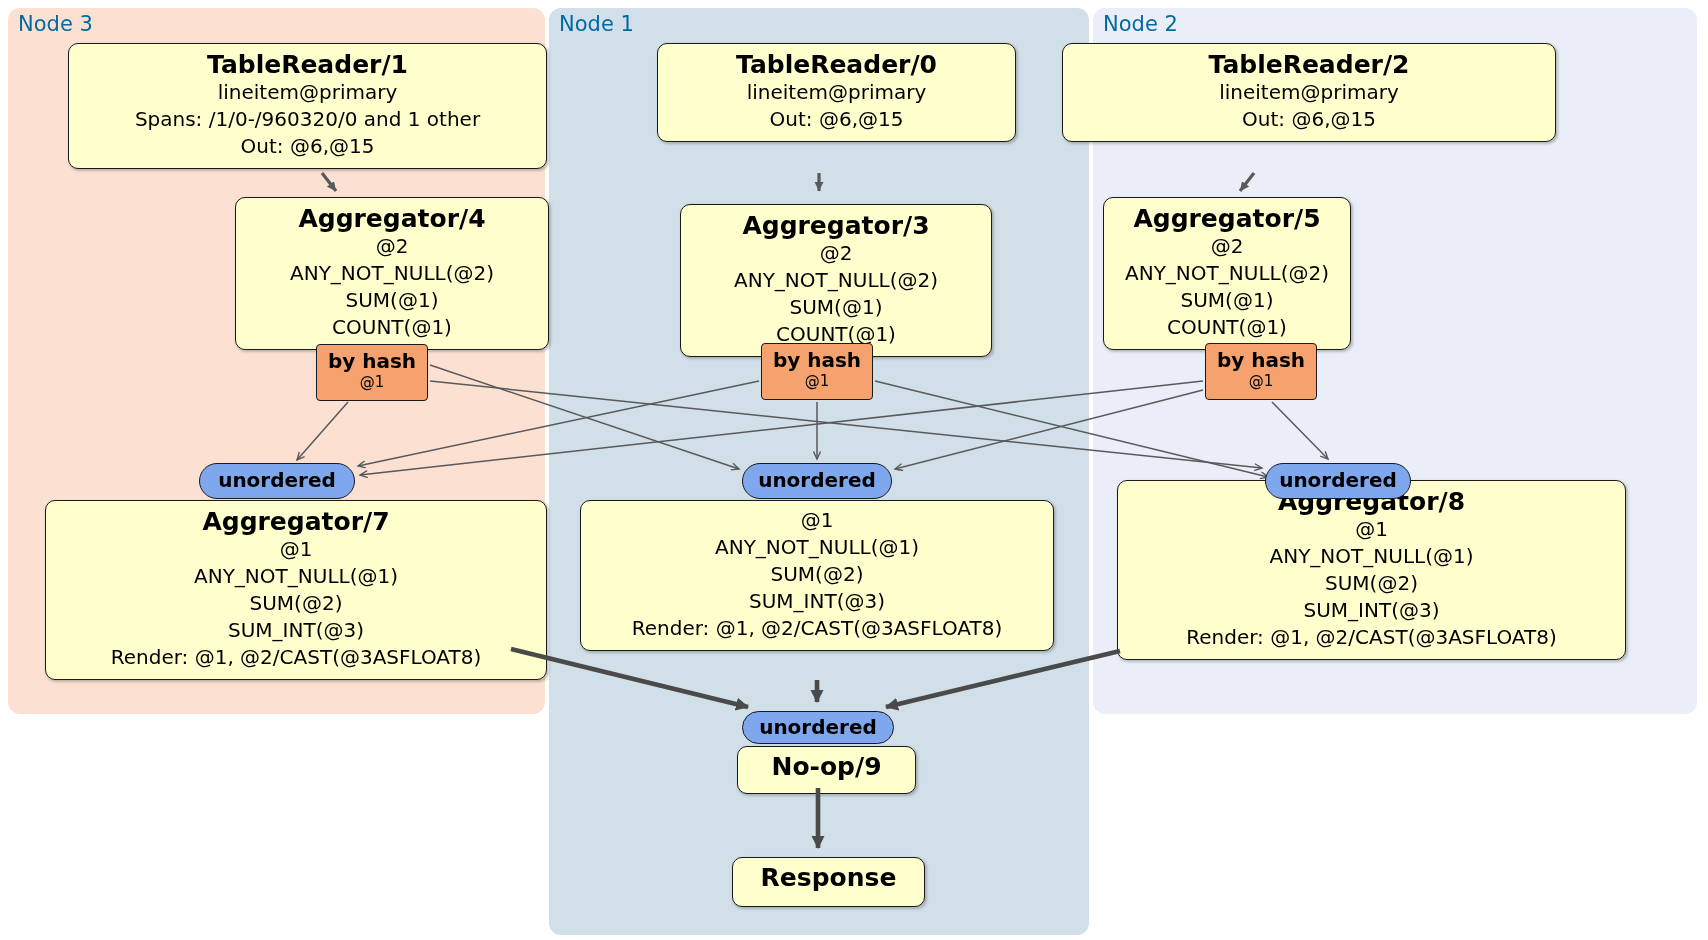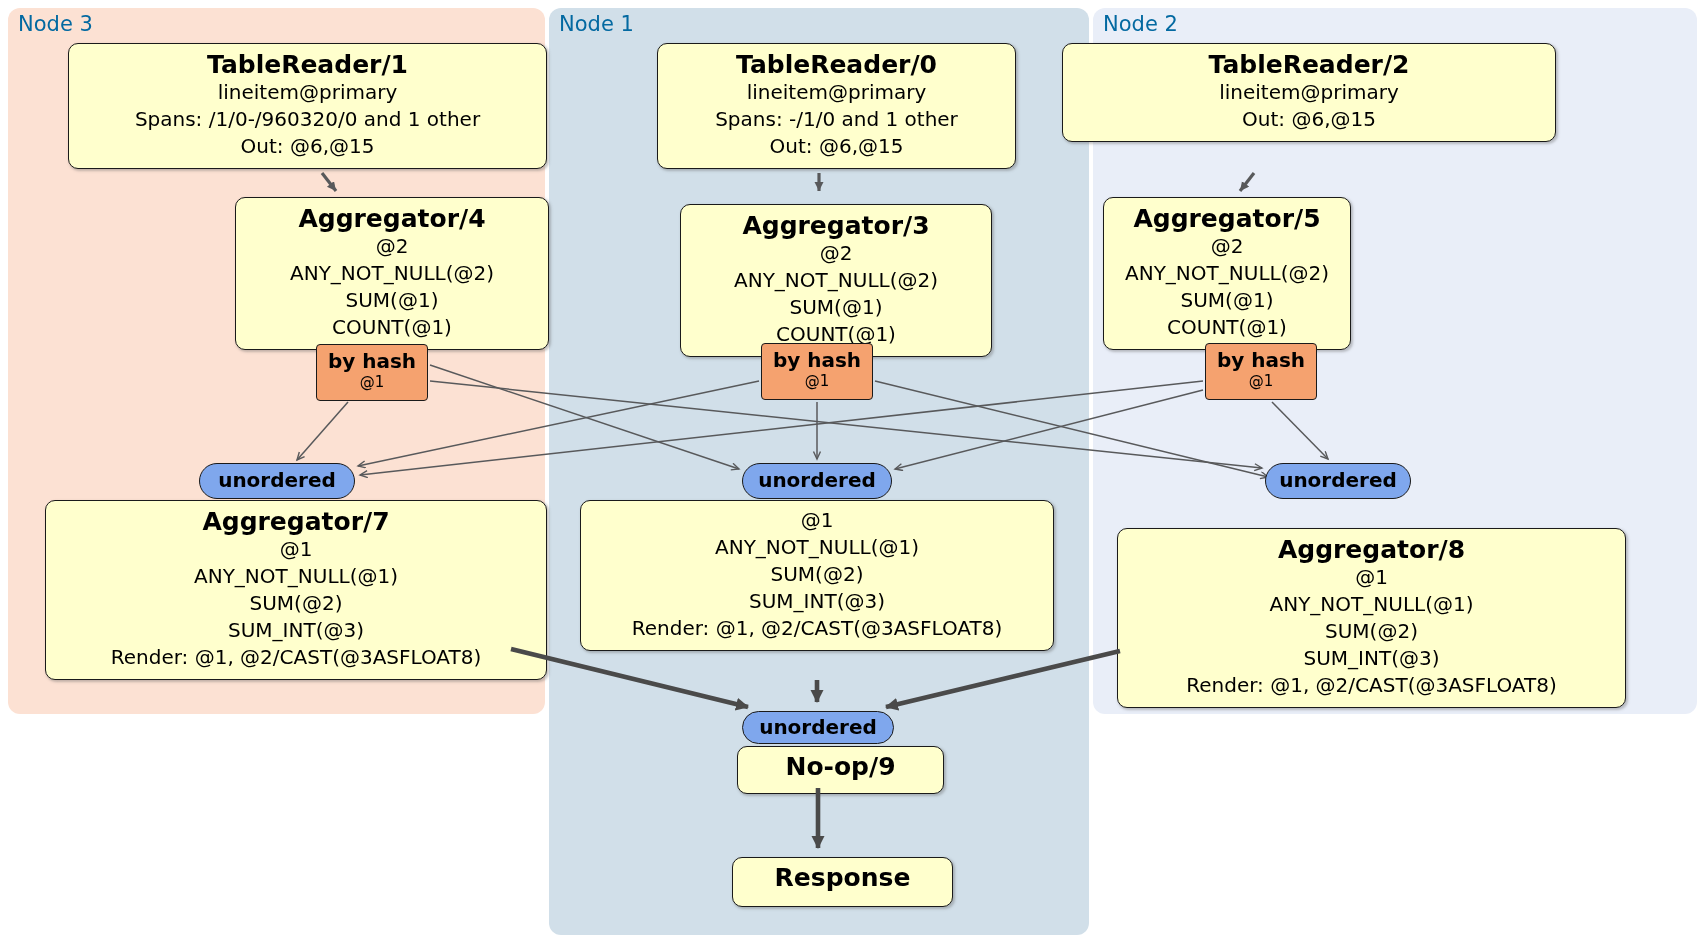--- a/index.html
+++ b/index.html
@@ -19,32 +19,32 @@
     position:absolute;z-index:4;
     background:var(--box-bg,#ffffcd);
     border:1.6px solid var(--box-border,#1a1a1a);
     border-radius:10px;
     padding:6px 16px 8px;
     text-align:center;
     box-shadow:1.5px 1.5px 2.5px rgba(90,90,90,0.35);
   }
   .box-title{font-size:25px;font-weight:bold;line-height:29px;white-space:nowrap;}
   .box-line{font-size:20px;line-height:27px;white-space:nowrap;}
-  .box.terminal{padding:3px 22px;}
+  .box.terminal{padding:3px 8px;}
   .box.terminal .box-title{line-height:33px;}
 
   #box-tr1{left:68px;top:43px;width:445px;}
   #box-agg4{left:235px;top:197px;width:280px;}
   #box-tr0{left:657px;top:43px;width:325px;}
   #box-agg3{left:680px;top:204px;width:278px;}
   #box-tr2{left:1062px;top:43px;width:460px;}
   #box-agg5{left:1103px;top:197px;width:214px;}
   #box-agg7{left:45px;top:500px;width:468px;}
   #box-agg6{left:580px;top:500px;width:440px;}
-  #box-agg8{left:1117px;top:528px;width:475px;}
+  #box-agg8{left:1117px;top:480px;width:475px;}
   #box-noop{left:737px;top:746px;width:161px;height:40px;}
   #box-response{left:732px;top:857px;width:175px;height:42px;}
 
   .edges{position:absolute;left:0;top:0;z-index:6;pointer-events:none;}
   .e-thin{stroke:var(--edge,#58595b);stroke-width:1.5;fill:none;}
   .e-mid{stroke:var(--edge,#58595b);stroke-width:3.2;fill:none;}
   .e-thick{stroke:var(--edge-thick,#4a4a4a);stroke-width:4.6;fill:none;}
 
   .pill{position:absolute;z-index:8;border:1.8px solid var(--box-border,#1a1a1a);text-align:center;color:#000;box-sizing:border-box;}
   .router{
@@ -123,21 +123,20 @@
   <div class="box-title">Aggregator/4</div>
   <div class="box-line">@2</div>
   <div class="box-line">ANY_NOT_NULL(@2)</div>
   <div class="box-line">SUM(@1)</div>
   <div class="box-line">COUNT(@1)</div>
 </div>
 
 <div class="box" id="box-tr0">
   <div class="box-title">TableReader/0</div>
   <div class="box-line">lineitem@primary</div>
-  <div class="box-line">Spans: -/1/0 and 1 other</div>
   <div class="box-line">Out: @6,@15</div>
 </div>
 <div class="box" id="box-agg3">
   <div class="box-title">Aggregator/3</div>
   <div class="box-line">@2</div>
   <div class="box-line">ANY_NOT_NULL(@2)</div>
   <div class="box-line">SUM(@1)</div>
   <div class="box-line">COUNT(@1)</div>
 </div>
 

